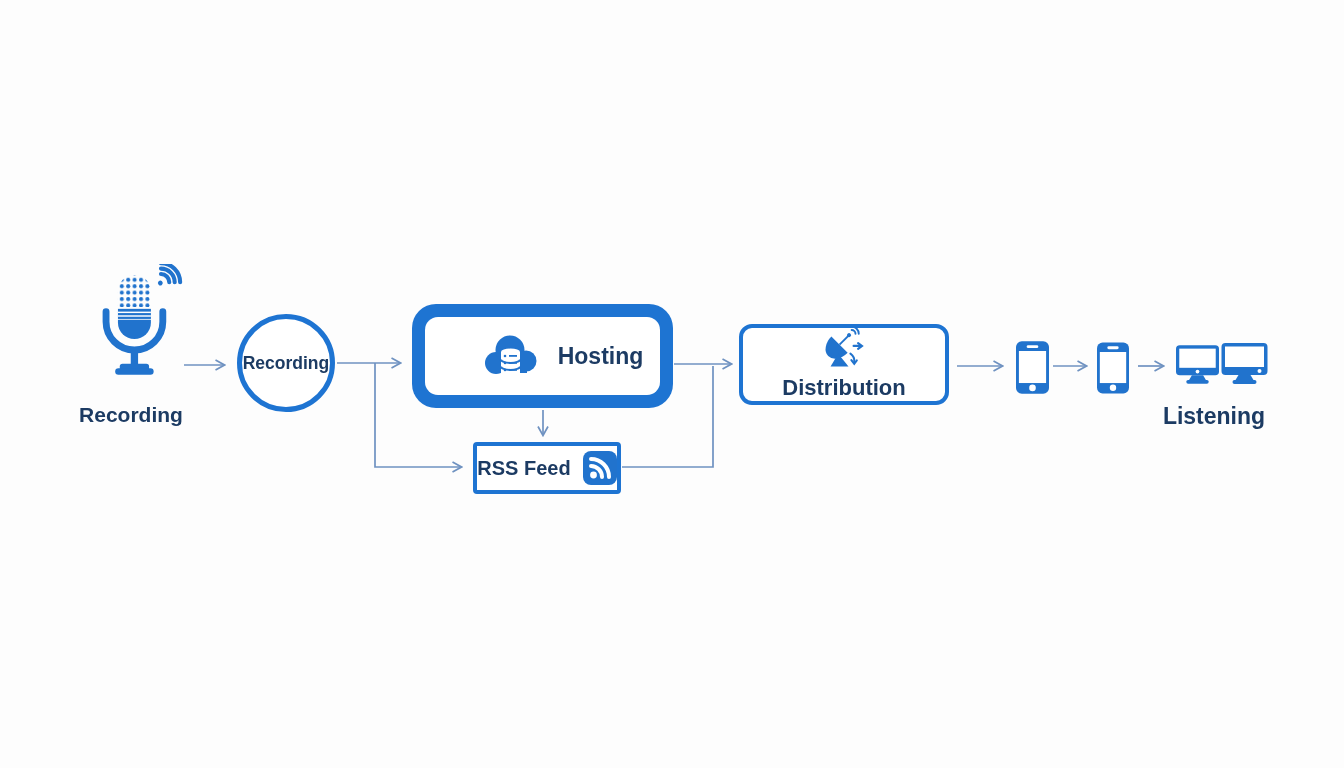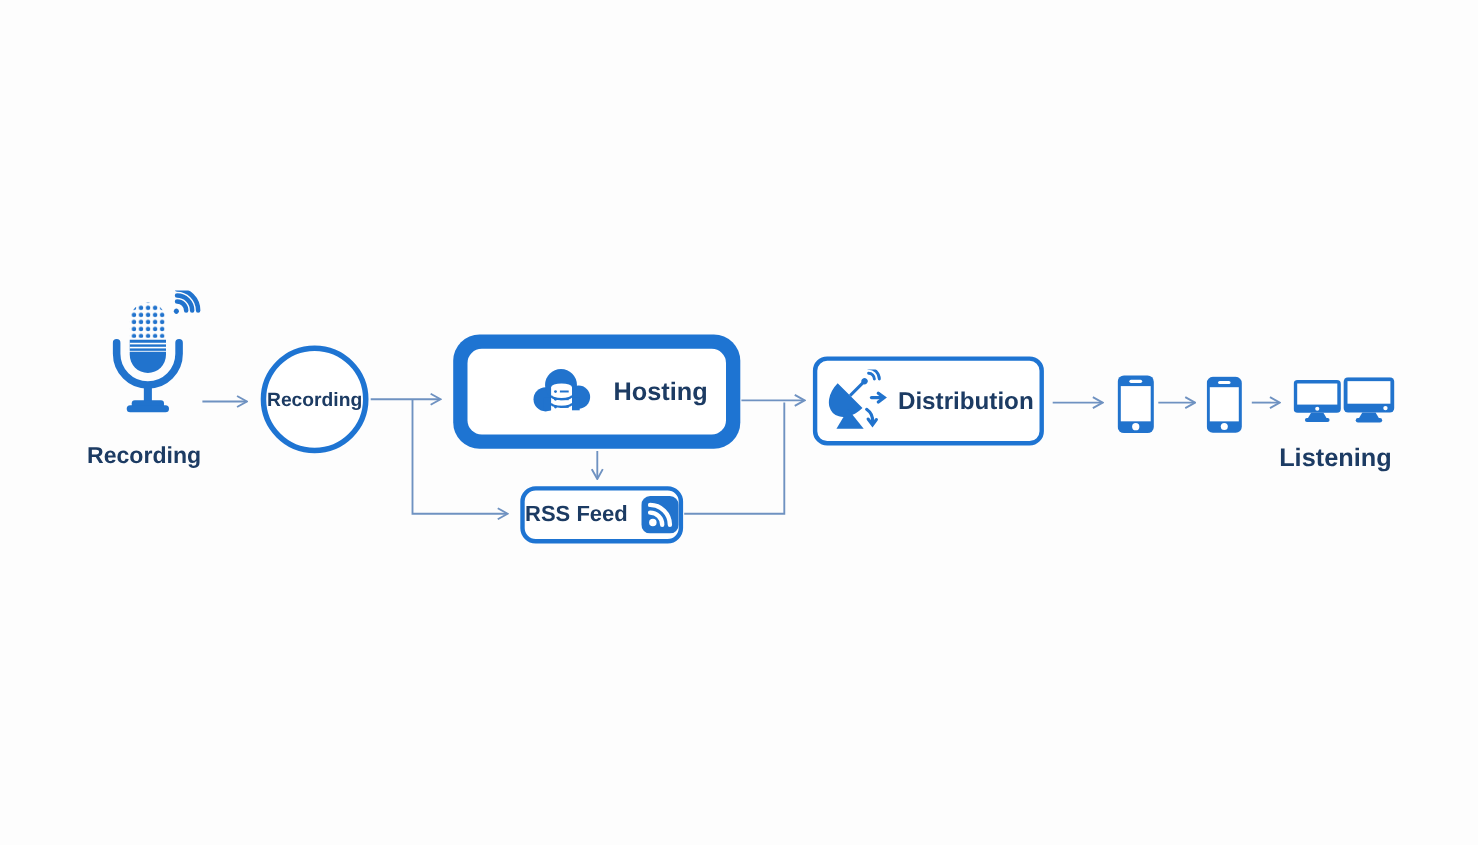--- a/index.html
+++ b/index.html
@@ -29,28 +29,28 @@
     background:#1e74d2;border-radius:24px;
   }
   .hosting-inner{
     position:absolute;left:13px;top:13px;right:13px;bottom:13px;
     background:#ffffff;border-radius:13px;
     display:flex;align-items:center;justify-content:center;gap:15px;padding-left:37px;
   }
   .hosting-inner .txt{font-weight:700;font-size:23px;color:#1c3b63;}
   .rss-node{
     left:473px;top:442px;width:148px;height:52px;
-    border:4px solid #1e74d2;border-radius:14px;background:#ffffff;
+    border:4px solid #1e74d2;border-radius:4px;background:#ffffff;
     display:flex;align-items:center;justify-content:center;gap:12px;
   }
   .rss-node .txt{font-weight:700;font-size:20px;color:#1c3b63;}
   .dist-node{
     left:739px;top:324px;width:210px;height:81px;
     border:4px solid #1e74d2;border-radius:13px;background:#ffffff;
-    display:flex;align-items:center;justify-content:center;gap:6px;
+    display:flex;align-items:center;justify-content:center;gap:6px;flex-direction:column;
   }
   .dist-node .txt{font-weight:700;font-size:22px;color:#1c3b63;}
   .src-label{left:66px;top:403px;width:130px;font-size:21px;}
   .listen-label{left:1154px;top:403px;width:120px;font-size:23px;}
 </style>
 </head>
 <body>
 
 <div class="canvas">
 

